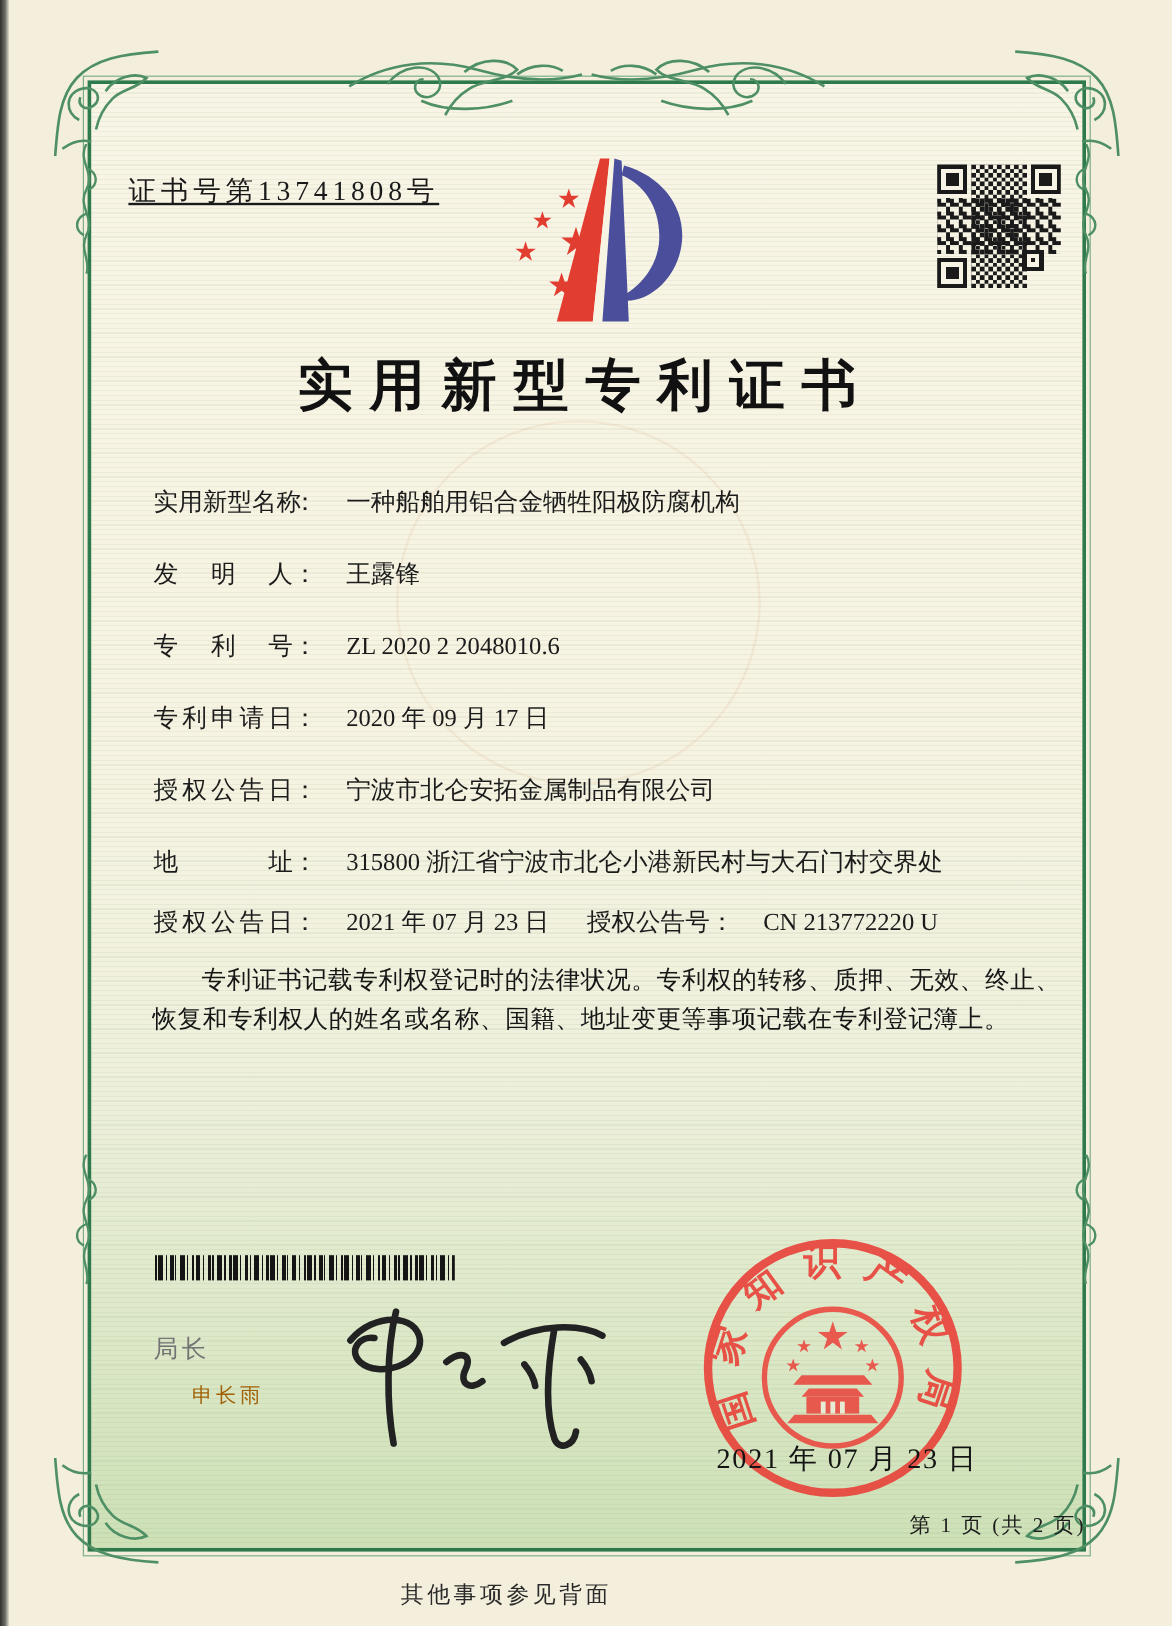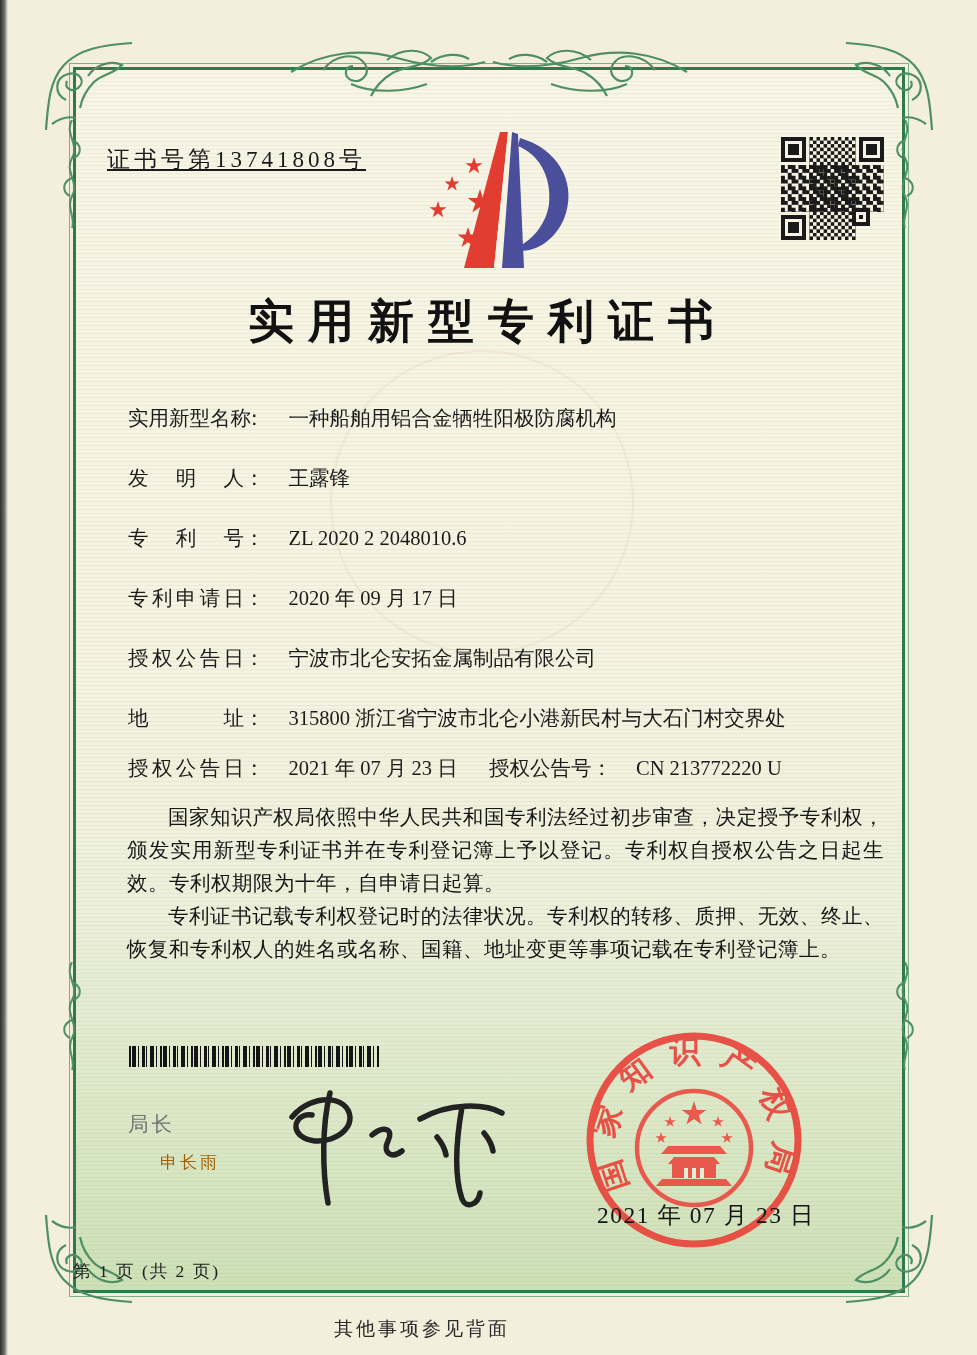--- a/index.html
+++ b/index.html
@@ -47,21 +47,21 @@
       #141414 0 2px, transparent 2px 3px,
       #141414 3px 7px, transparent 7px 9px,
       #141414 9px 10px, transparent 10px 13px,
       #141414 13px 16px, transparent 16px 17px,
       #141414 17px 18px, transparent 18px 21px,
       #141414 21px 25px, transparent 25px 27px,
       #141414 27px 28px, transparent 28px 31px);}
   .sig-title{left:128px;top:1110px;font-size:20.5px;letter-spacing:3px;color:#737373;}
   .sig-name{left:128px;top:1151px;font-size:17px;letter-spacing:3px;color:#a16207;margin-left:32px;}
   .seal-date{left:597px;top:1199px;font-size:23.5px;letter-spacing:1.5px;color:#141414;z-index:6;}
-  .page-info{left:73px;top:1259px;width:832px;text-align:left;font-size:17.5px;
+  .page-info{left:73px;top:1259px;width:832px;text-align:right;font-size:17.5px;
     letter-spacing:2px;color:#1c1c1c;}
   .back-note{left:0;top:1316px;width:844px;text-align:center;font-size:19px;
     letter-spacing:3px;color:#2a2a2a;}
 </style>
 </head>
 <body>
 
 <svg width="0" height="0" style="position:absolute" aria-hidden="true">
   <defs>
     <path id="star5" d="M0,-1 L0.2245,-0.309 L0.9511,-0.309 L0.3633,0.118 L0.5878,0.809 L0,0.382 L-0.5878,0.809 L-0.3633,0.118 L-0.9511,-0.309 L-0.2245,-0.309 Z"></path>
@@ -190,21 +190,20 @@
   <span class="flabel">地址</span><span>：</span><span class="fvalue">315800 浙江省宁波市北仑小港新民村与大石门村交界处</span>
 </div>
 <div class="abs row" style="top:754px">
   <span class="flabel">授权公告日</span><span>：</span><span class="fvalue">2021 年 07 月 23 日</span>
 </div>
 <div class="abs row2" style="top:754px">
   <span>授权公告号</span><span>：</span><span class="fvalue">CN 213772220 U</span>
 </div>
 
 <div class="abs paras">
-  <p>国家知识产权局依照中华人民共和国专利法经过初步审查，决定授予专利权，颁发实用新型专利证书并在专利登记簿上予以登记。专利权自授权公告之日起生效。专利权期限为十年，自申请日起算。</p>
   <p>专利证书记载专利权登记时的法律状况。专利权的转移、质押、无效、终止、恢复和专利权人的姓名或名称、国籍、地址变更等事项记载在专利登记簿上。</p>
 </div>
 
 <div class="abs barcode"></div>
 
 <div class="abs sig-title">局长</div>
 <div class="abs sig-name">申长雨</div>
 
 <svg class="abs" style="left:252px;top:1075px" width="280" height="145" viewBox="0 0 280 145">
   <g fill="none" stroke="#222" stroke-width="5.5" stroke-linecap="round">

